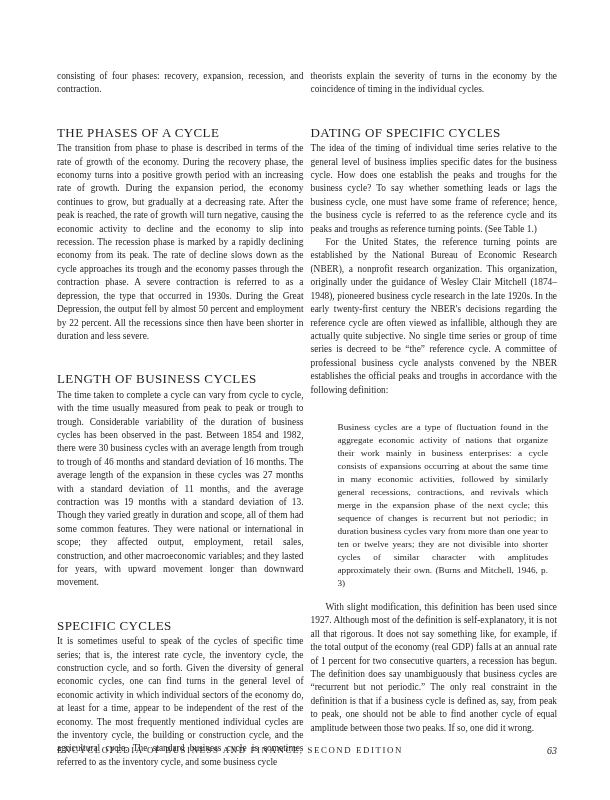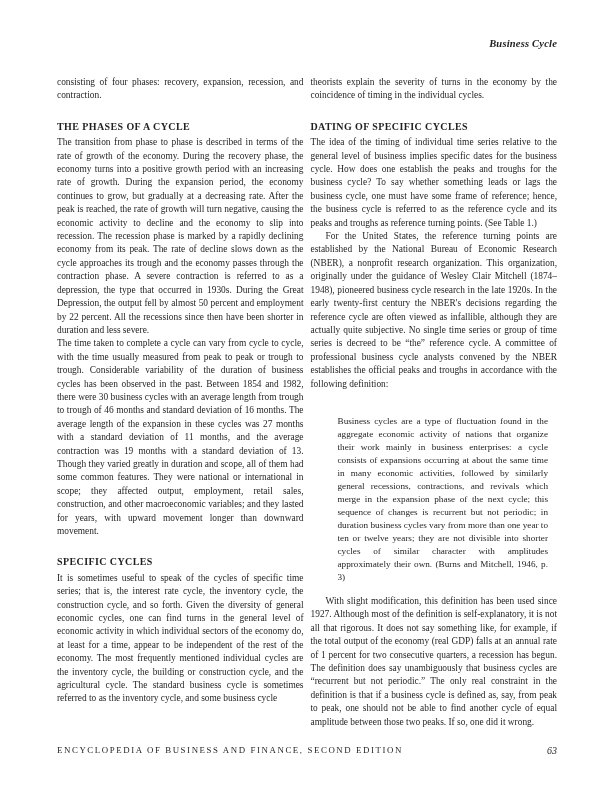--- a/index.html
+++ b/index.html
@@ -23,21 +23,21 @@
     left: 57px;
     right: 53px;
     text-align: right;
     font-size: 10.5px;
     font-weight: bold;
     font-style: italic;
     letter-spacing: 0.2px;
   }
   .columns {
     position: absolute;
-    top: 76px;
+    top: 70px;
     left: 57px;
     width: 500px;
     display: flex;
     gap: 7px;
   }
   .col {
     flex: 1;
     width: 240px;
     font-size: 9.4px;
     line-height: 13.4px;
@@ -46,24 +46,24 @@
     -webkit-hyphens: auto;
   }
   .col p {
     margin: 0;
   }
   .col p.indent {
     text-indent: 15px;
     font-family: Liberation Serif, serif;
   }
   .section-heading {
-    font-weight: bold;
-    font-size: 10px;
+    font-weight: normal;
+    font-size: 13px;
     letter-spacing: 0.4px;
-    margin-top: 17px;
+    margin-top: 29px;
     margin-bottom: 3px;
     text-align: left;
   }
   .continuation {
     margin-bottom: 0;
   }
   blockquote.definition {
     margin: 24px 9px 11px 27px;
     padding: 0;
     font-size: 9.2px;
@@ -88,30 +88,30 @@
     font-size: 10px;
     letter-spacing: 0;
     font-style: italic;
   }
 </style>
 </head>
 <body>
 
 <div class="page">
 
-  <div class="running-head">Business Cycle</div>
 
   <div class="columns">
 
     <div class="col">
       <p class="continuation">consisting of four phases: recovery, expansion, recession, and contraction.</p>
 
       <h2 class="section-heading">THE PHASES OF A CYCLE</h2>
       <p>The transition from phase to phase is described in terms of the rate of growth of the economy. During the recovery phase, the economy turns into a positive growth period with an increasing rate of growth. During the expansion period, the economy continues to grow, but gradually at a decreasing rate. After the peak is reached, the rate of growth will turn negative, causing the economic activity to decline and the economy to slip into recession. The recession phase is marked by a rapidly declining economy from its peak. The rate of decline slows down as the cycle approaches its trough and the economy passes through the contraction phase. A severe contraction is referred to as a depression, the type that occurred in 1930s. During the Great Depression, the output fell by almost 50 percent and employment by 22 percent. All the recessions since then have been shorter in duration and less severe.</p>
 
+      <h2 class="section-heading">LENGTH OF BUSINESS CYCLES</h2>
       <p>The time taken to complete a cycle can vary from cycle to cycle, with the time usually measured from peak to peak or trough to trough. Considerable variability of the duration of business cycles has been observed in the past. Between 1854 and 1982, there were 30 business cycles with an average length from trough to trough of 46 months and standard deviation of 16 months. The average length of the expansion in these cycles was 27 months with a standard deviation of 11 months, and the average contraction was 19 months with a standard deviation of 13. Though they varied greatly in duration and scope, all of them had some common features. They were national or international in scope; they affected output, employment, retail sales, construction, and other macroeconomic variables; and they lasted for years, with upward movement longer than downward movement.</p>
 
       <h2 class="section-heading">SPECIFIC CYCLES</h2>
       <p>It is sometimes useful to speak of the cycles of specific time series; that is, the interest rate cycle, the inventory cycle, the construction cycle, and so forth. Given the diversity of general economic cycles, one can find turns in the general level of economic activity in which individual sectors of the economy do, at least for a time, appear to be independent of the rest of the economy. The most frequently mentioned individual cycles are the inventory cycle, the building or construction cycle, and the agricultural cycle. The standard business cycle is sometimes referred to as the inventory cycle, and some business cycle</p>
     </div>
 
     <div class="col">
       <p class="continuation">theorists explain the severity of turns in the economy by the coincidence of timing in the individual cycles.</p>
 
       <h2 class="section-heading">DATING OF SPECIFIC CYCLES</h2>

